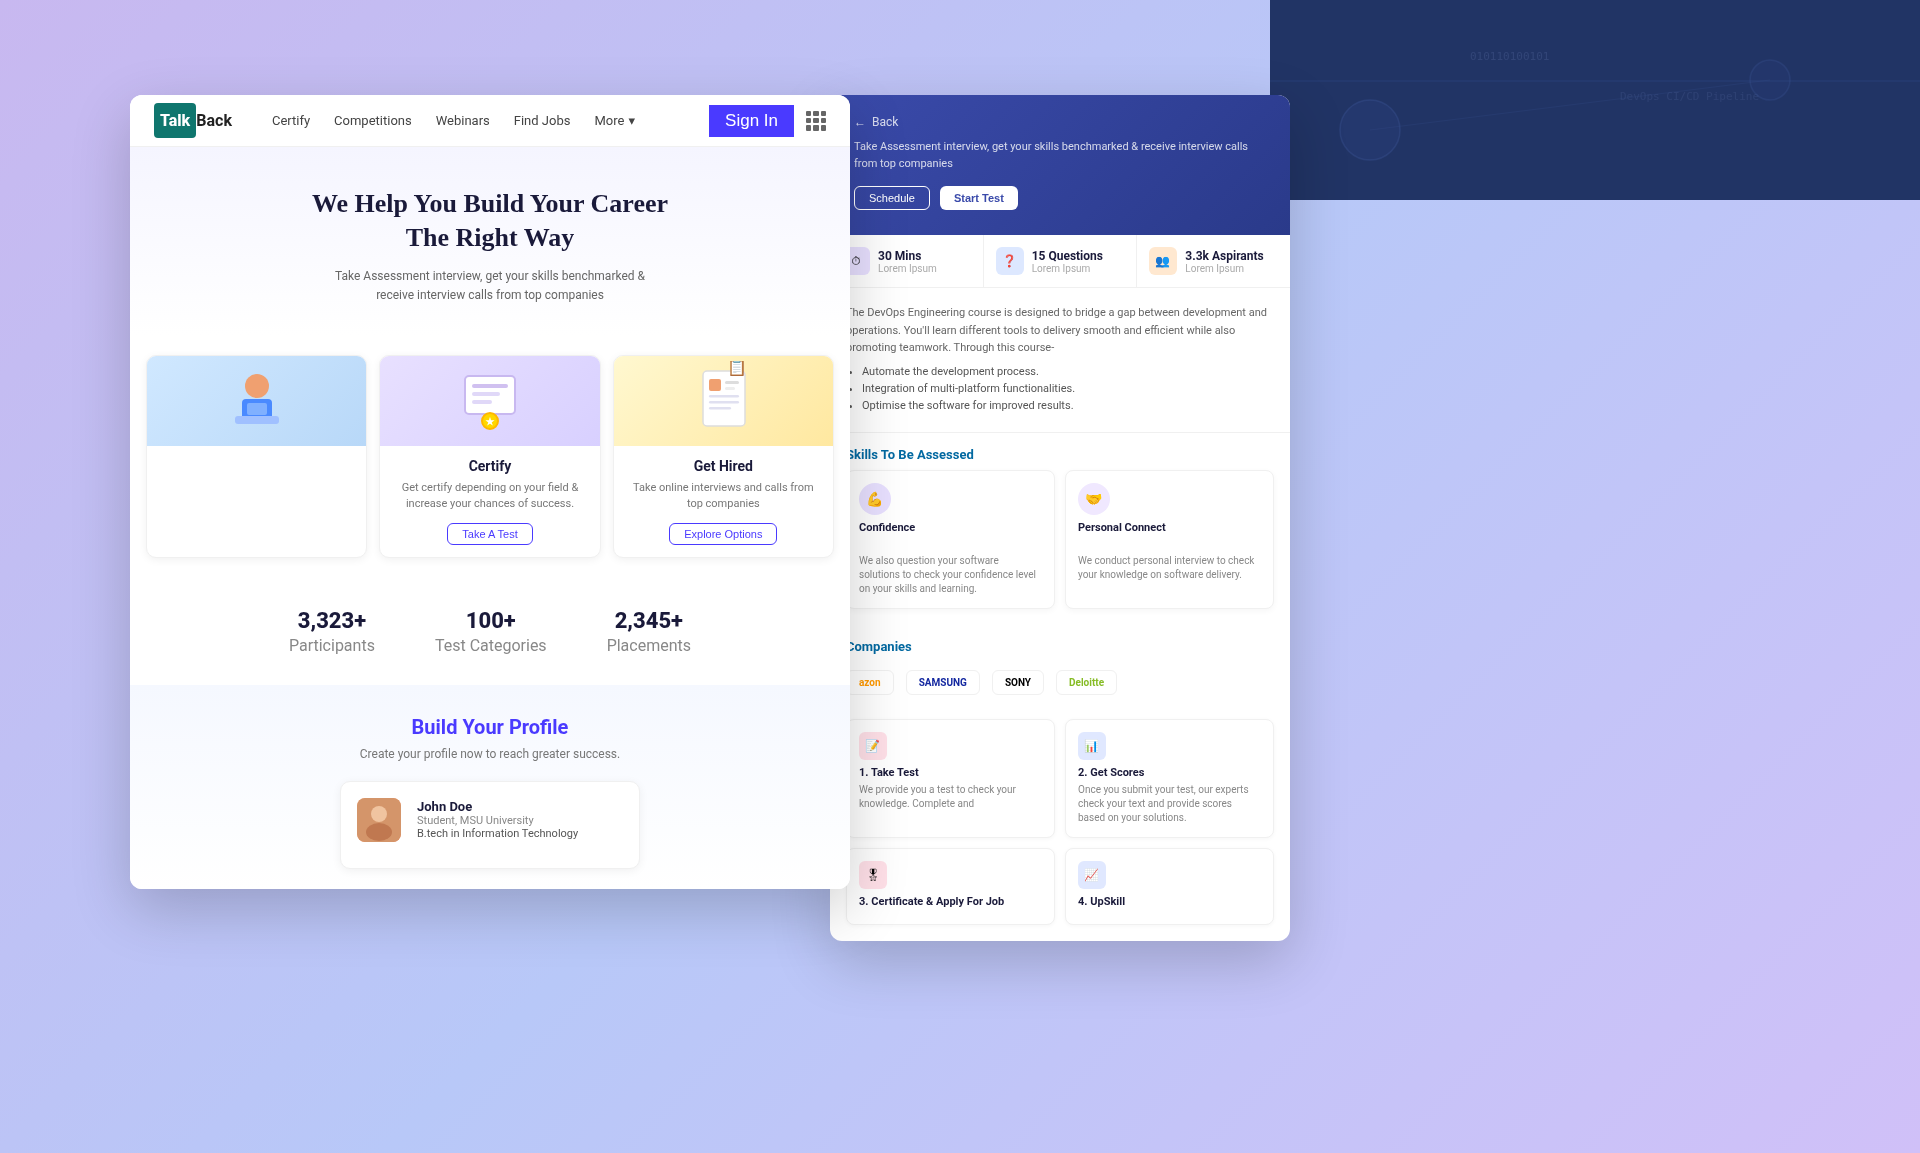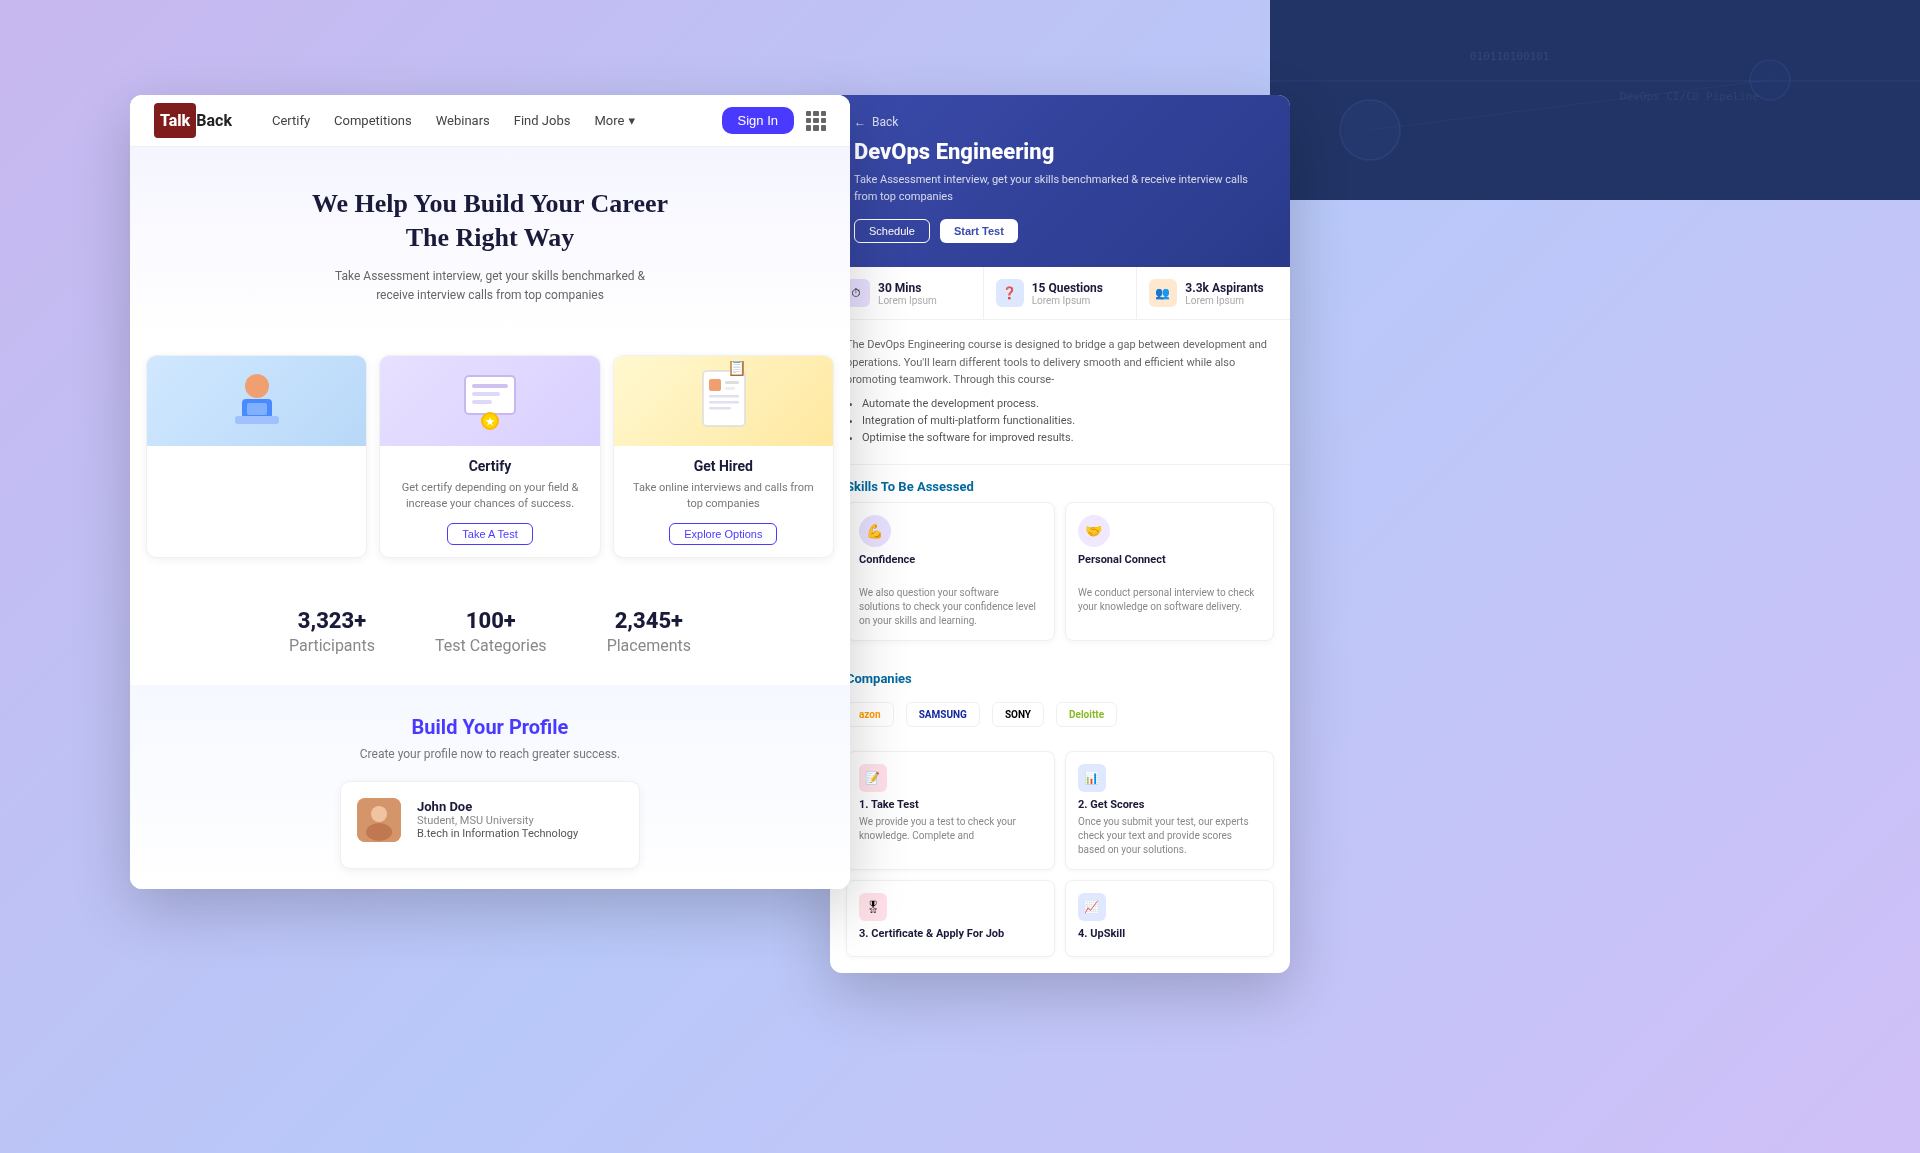--- a/index.html
+++ b/index.html
@@ -67,21 +67,21 @@
     }
     .logo {
       display: flex;
       align-items: center;
       margin-right: 40px;
       font-weight: 700;
       font-size: 18px;
       color: #222;
     }
     .logo-talk {
-      background: #7f1d1d;
+      background: #0f766e;
       color: #fff;
       padding: 8px 6px;
       border-radius: 4px;
       font-weight: 800;
       font-size: 16px;
     }
     .logo-back {
       color: #222;
       font-size: 16px;
       font-weight: 700;
@@ -101,23 +101,23 @@
     }
     .nav-actions {
       display: flex;
       align-items: center;
       gap: 12px;
     }
     .sign-in-btn {
       background: #4a3aff;
       color: #fff;
       border: none;
-      border-radius: 10px;
+      border-radius: 0;
       padding: 6px 16px;
-      font-size: 13px;
+      font-size: 17px;
       cursor: pointer;
       font-weight: 500;
     }
     .grid-icon {
       width: 20px;
       height: 20px;
       display: grid;
       grid-template-columns: 1fr 1fr 1fr;
       grid-template-rows: 1fr 1fr 1fr;
       gap: 2px;
@@ -638,21 +638,20 @@
 
 </div>
 
 <div class="right-panel">
 
   <div class="rp-hero">
     <div class="rp-back">
       <span>← </span>
       <span>Back</span>
     </div>
-    <div class="rp-title">DevOps Engineering</div>
     <div class="rp-subtitle">Take Assessment interview, get your skills benchmarked &amp; receive interview calls from top companies</div>
     <div class="rp-buttons">
       <button class="rp-btn-outline">Schedule</button>
       <button class="rp-btn-fill">Start Test</button>
     </div>
   </div>
 
   <div class="rp-stats">
     <div class="rp-stat">
       <div class="rp-stat-icon">⏱</div>

